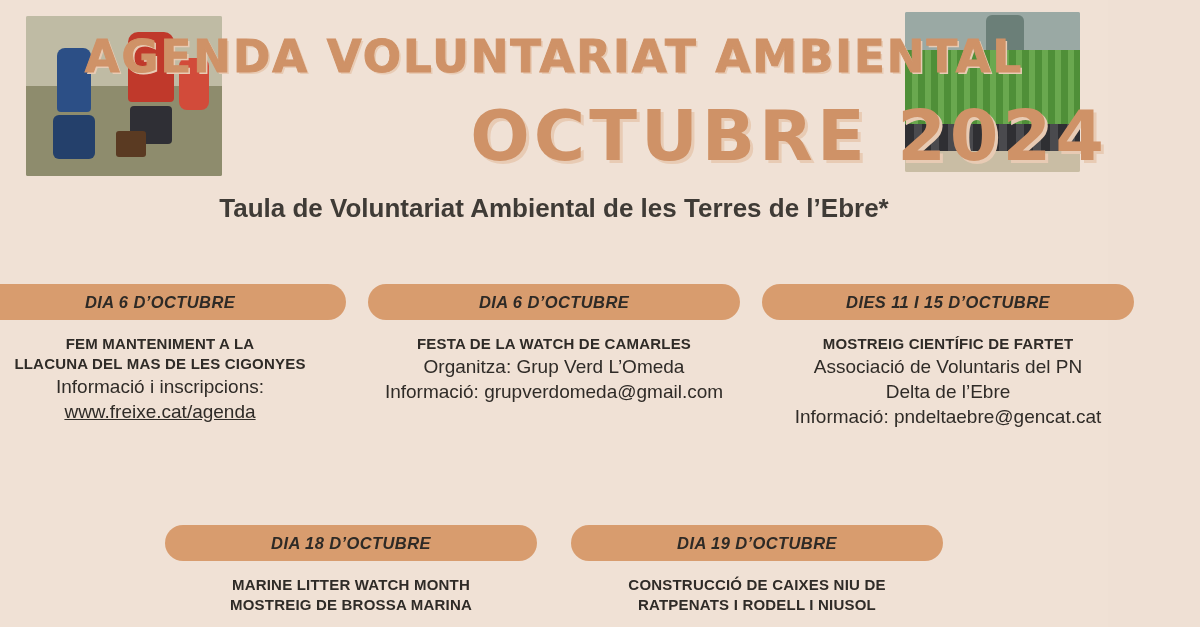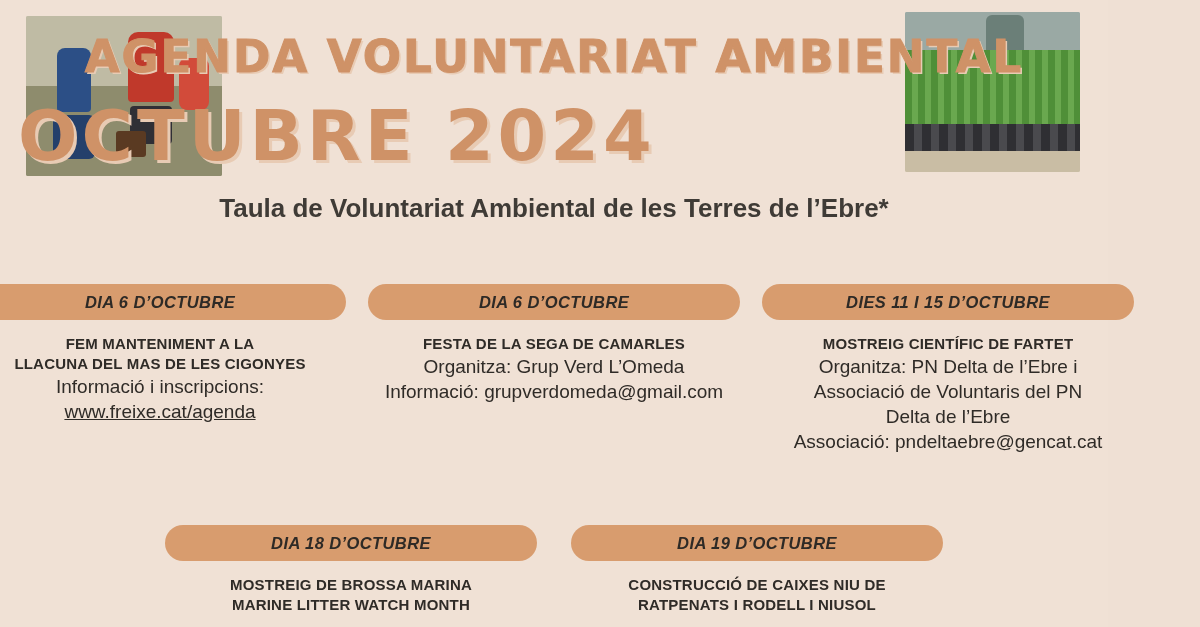--- a/index.html
+++ b/index.html
@@ -63,28 +63,27 @@
     font-weight: 900;
     font-size: 45px;
     letter-spacing: 2px;
     color: #cf9267;
     text-shadow: 2px 2px 0 #e8cbb4;
     -webkit-text-stroke: 1px #cf9267;
   }
   .title-date {
     position: absolute;
     left: 0; right: 0; top: 95px;
-    text-align: left;
+    text-align: right;
     font-family: "DejaVu Sans", sans-serif;
     font-weight: 900;
     font-size: 70px;
     letter-spacing: 4px;
     color: #cf9267;
     text-shadow: 3px 3px 0 #e8cbb4;
-    margin-left: 18px;
   }
   .subtitle {
     position: absolute;
     left: 0; right: 0; top: 193px;
     text-align: center;
     font-size: 26px;
     font-weight: 700;
     color: #3f3b36;
   }
 
@@ -173,50 +172,49 @@
         <div class="card-line">Informació i inscripcions:</div>
         <div class="card-link">www.freixe.cat/agenda</div>
       </div>
     </div>
 
     <div class="card">
       <div class="pill-wrap">
         <div class="pill sm">DIA 6 D’OCTUBRE</div>
       </div>
       <div class="card-body">
-        <div class="card-title">FESTA DE LA SEGA DE CAMARLES</div>
+        <div class="card-title">FESTA DE LA WATCH DE CAMARLES</div>
         <div class="card-line">Organitza: Grup Verd L’Omeda</div>
         <div class="card-line">Informació: grupverdomeda@gmail.com</div>
       </div>
     </div>
 
     <div class="card">
       <div class="pill-wrap">
         <div class="pill sm">DIES 11 I 15 D’OCTUBRE</div>
       </div>
       <div class="card-body">
         <div class="card-title">MOSTREIG CIENTÍFIC DE FARTET</div>
-        <div class="card-line">Organitza: PN Delta de l’Ebre i</div>
         <div class="card-line">Associació de Voluntaris del PN</div>
         <div class="card-line">Delta de l’Ebre</div>
-        <div class="card-line">Associació: pndeltaebre@gencat.cat</div>
+        <div class="card-line">Informació: pndeltaebre@gencat.cat</div>
       </div>
     </div>
 
   </div>
 
   <div class="row row-2">
 
     <div class="card">
       <div class="pill-wrap">
         <div class="pill r2">DIA 18 D’OCTUBRE</div>
       </div>
       <div class="card-body">
+        <div class="card-title">MARINE LITTER WATCH MONTH</div>
         <div class="card-title">MOSTREIG DE BROSSA MARINA</div>
-        <div class="card-title">MARINE LITTER WATCH MONTH</div>
       </div>
     </div>
 
     <div class="card">
       <div class="pill-wrap">
         <div class="pill r2">DIA 19 D’OCTUBRE</div>
       </div>
       <div class="card-body">
         <div class="card-title">CONSTRUCCIÓ DE CAIXES NIU DE</div>
         <div class="card-title">RATPENATS I RODELL I NIUSOL</div>

